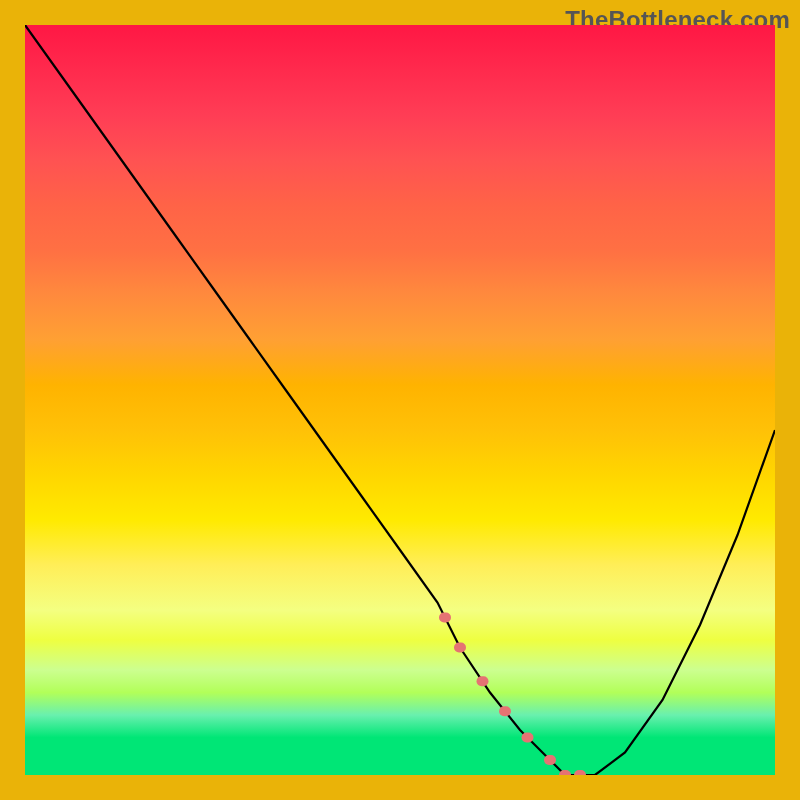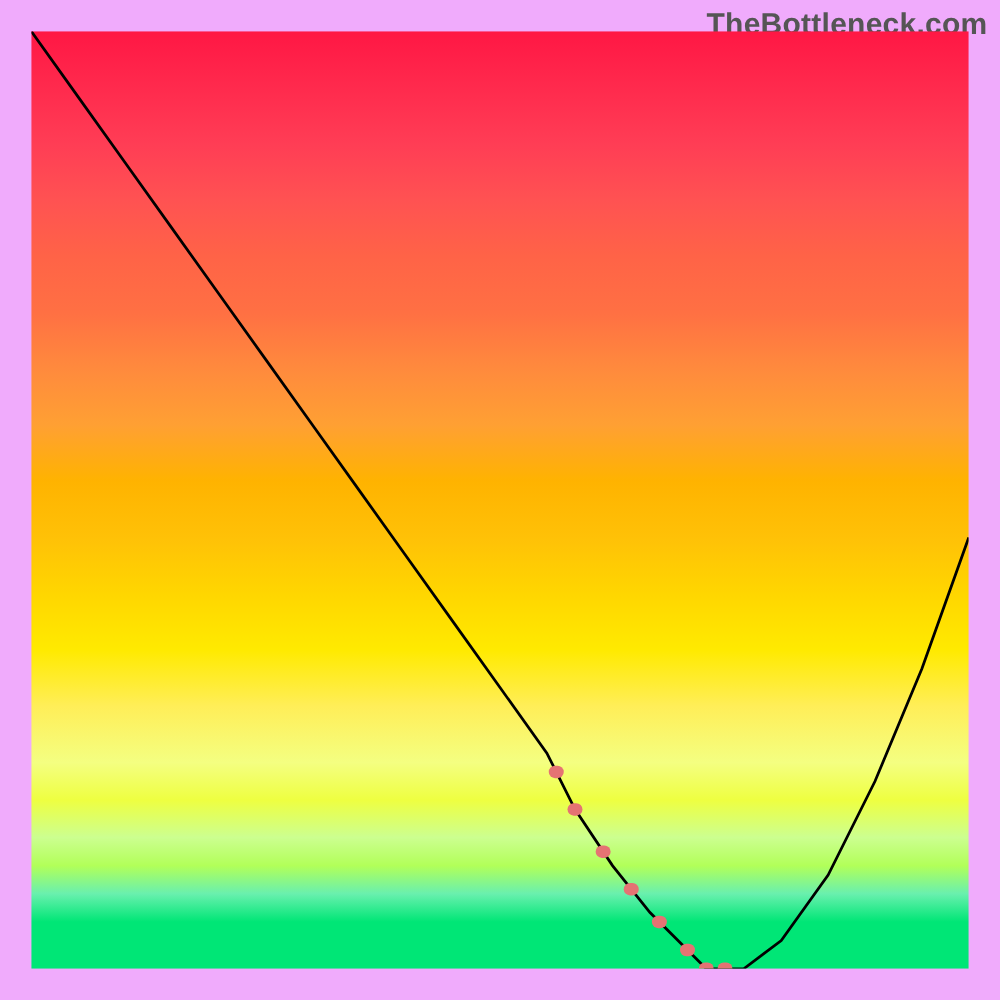--- a/index.html
+++ b/index.html
@@ -1,17 +1,17 @@
 <!DOCTYPE html>
 <html><head>
 <meta charset="utf-8">
 <style>
   * { margin: 0; padding: 0; box-sizing: border-box; }
   html, body { width: 800px; height: 800px; overflow: hidden; background:#000; }
-  .chart-container { position: relative; width: 800px; height: 800px; background:#f0abfc; }
+  .chart-container { position: relative; width: 800px; height: 800px; background:#eab308; }
   .watermark {
     position: absolute;
     top: 6px; right: 10px;
     font-family: Arial, Helvetica, sans-serif;
     font-size: 24px;
     font-weight: 600;
     color: #555555;
     letter-spacing: 0.2px;
   }
   .plot-area {

